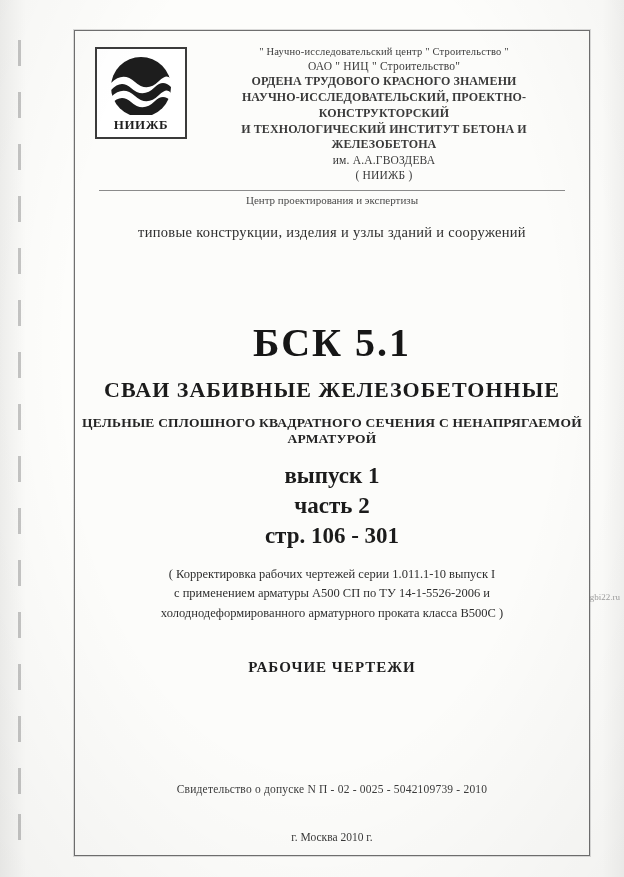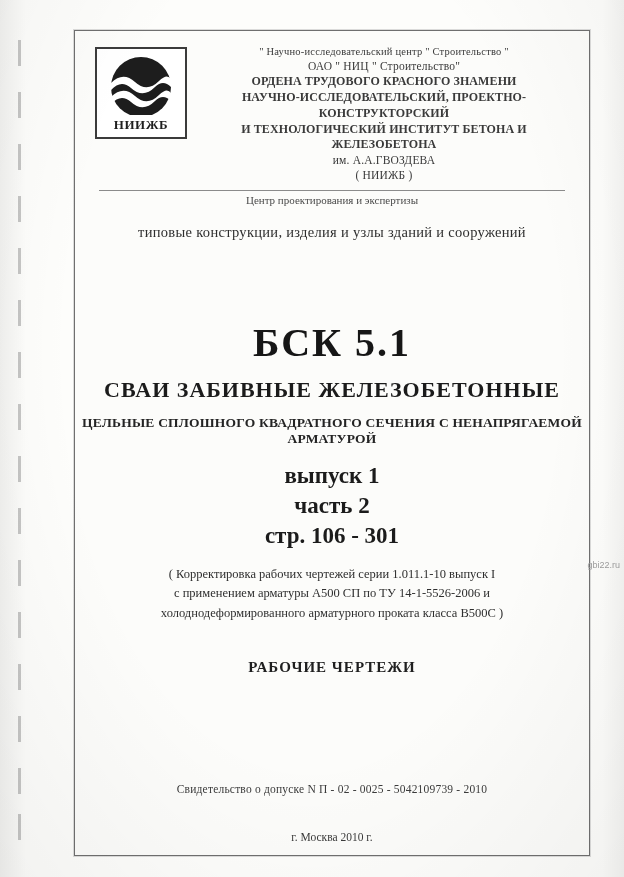--- a/index.html
+++ b/index.html
@@ -210,22 +210,22 @@
     top: 800px;
     text-align: center;
     font-size: 11.5px;
     color: #3a3a3a;
   }
 
   
   .watermark {
     position: absolute;
     right: 4px;
-    top: 560px;
-    font-family: Liberation Sans, sans-serif;
+    top: 592px;
+    font-family: Liberation Serif, serif;
     font-size: 9px;
     color: #9b9b9b;
     z-index: 7;
   }
 </style>
 </head>
 <body>
 
 <div id="page">
 

